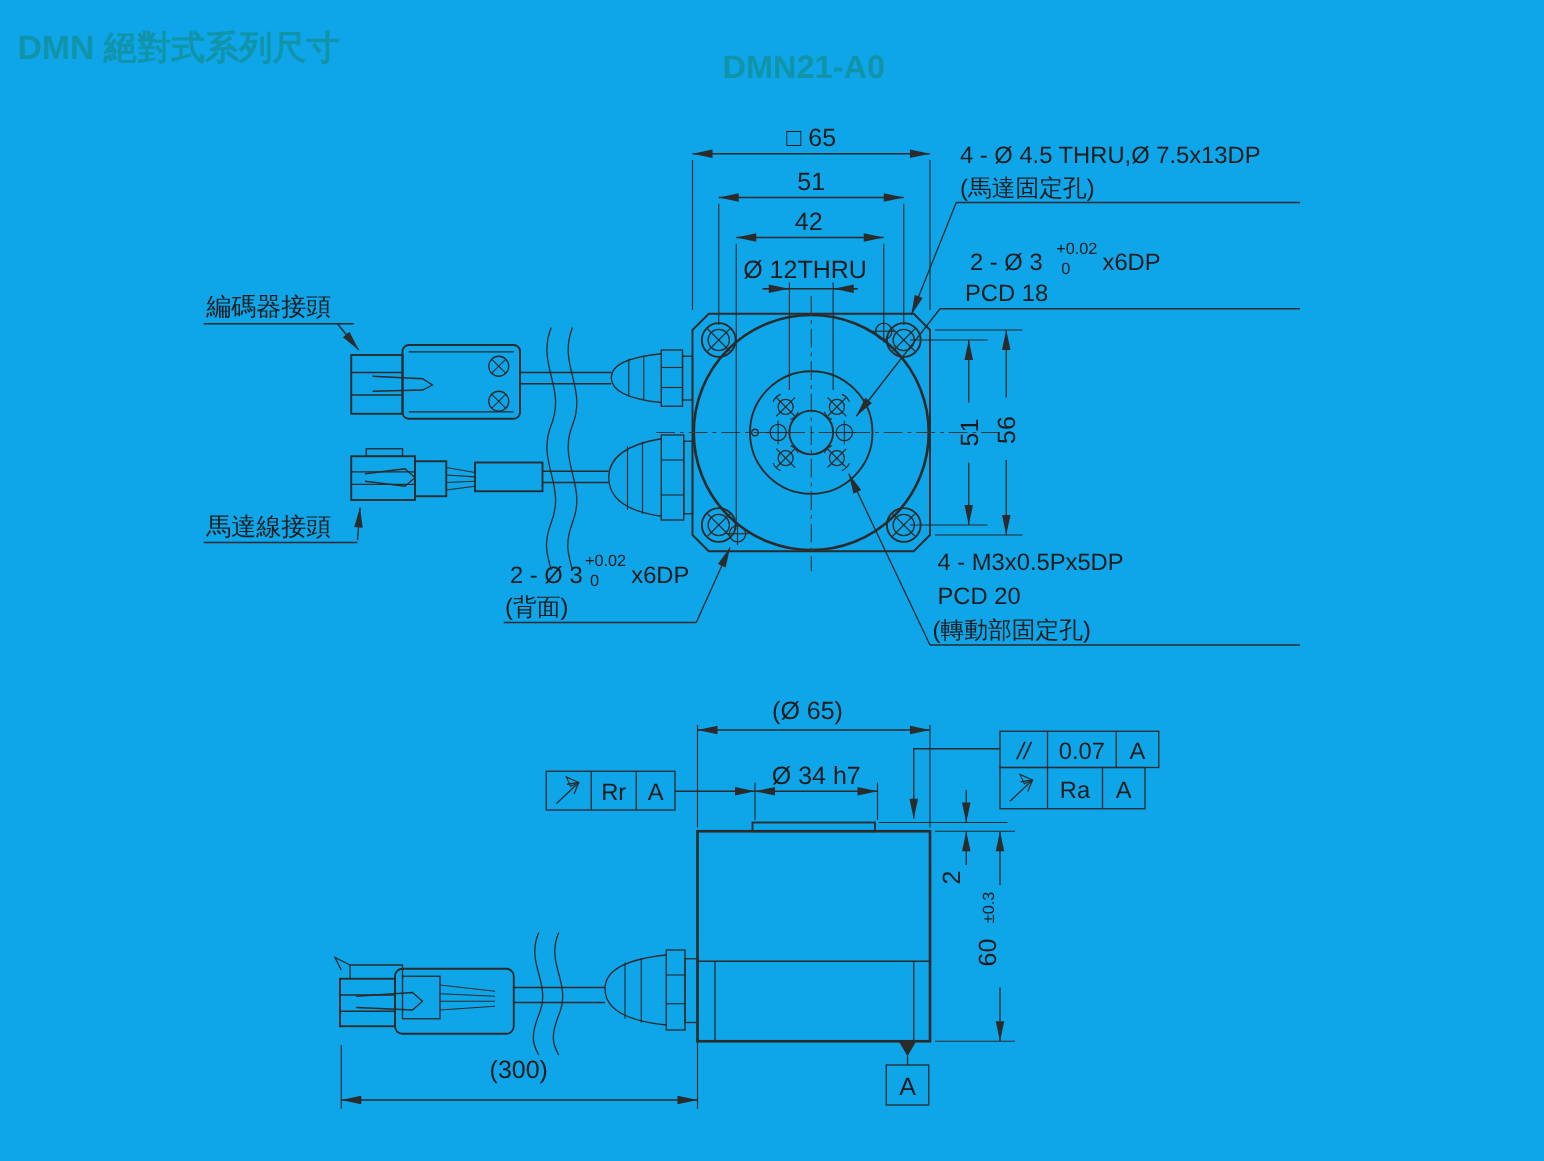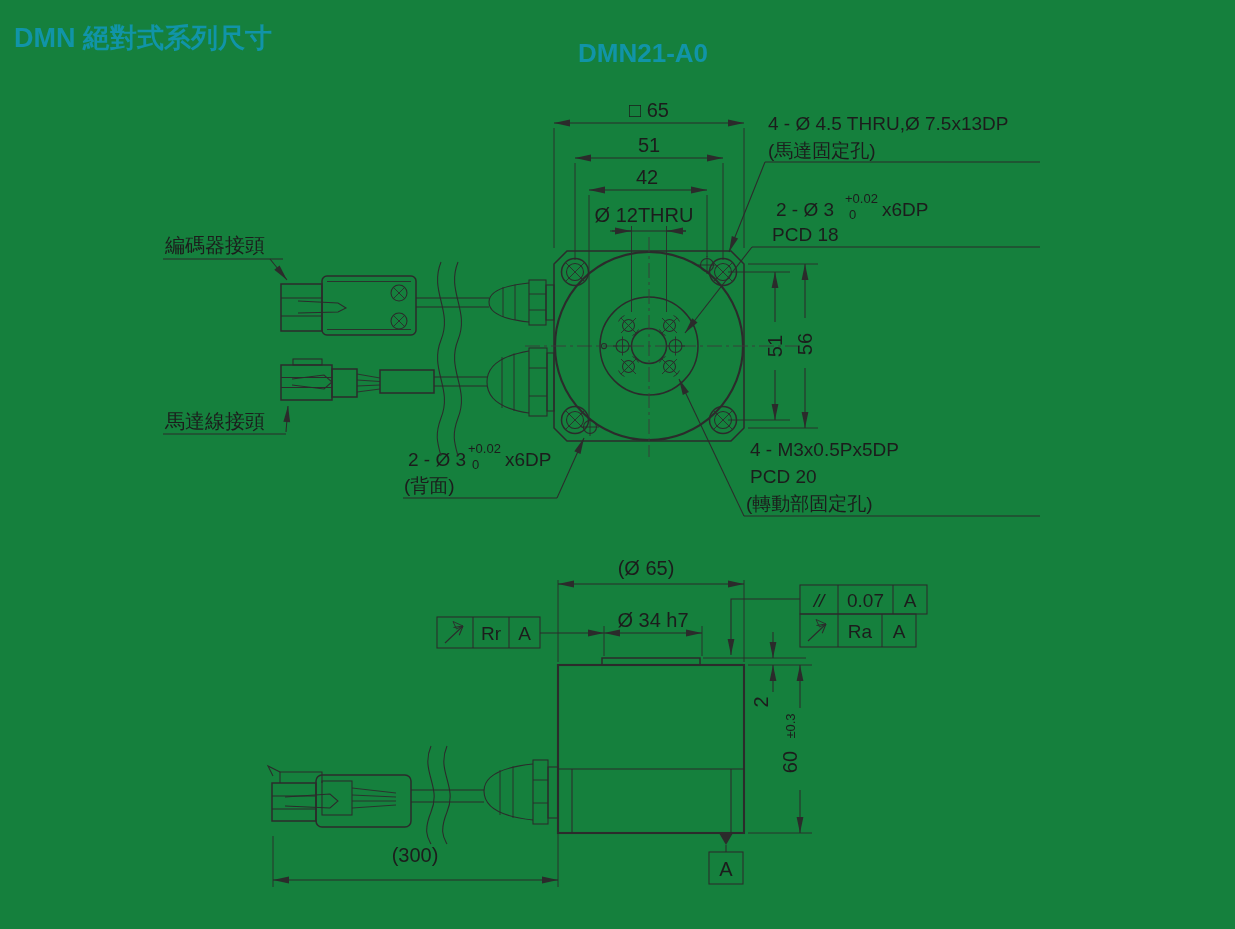--- a/index.html
+++ b/index.html
@@ -1,16 +1,16 @@
 <!DOCTYPE html>
 <html><head>
 <meta charset="utf-8">
 <style>
   html,body{margin:0;padding:0;background:#ffffff;}
-  #page{position:relative;width:1235px;height:929px;background:#15803d;overflow:hidden;
+  #page{position:relative;width:1235px;height:929px;background:#0ea5e9;overflow:hidden;
         font-family:"Liberation Sans","DejaVu Sans",sans-serif;}
   svg{position:absolute;left:0;top:0;}
   svg text{fill:#1c1c1c;font-family:"Liberation Sans","DejaVu Sans",sans-serif;}
   .t-title{font-weight:bold;font-size:27px;}
   .t-sub{font-weight:bold;font-size:26px;}
   .dim{font-size:20px;}
   .dim-s{font-size:13px;}
   .call{font-size:19px;}
   .cjk{font-size:19px;}
   .lab{font-size:20px;}

